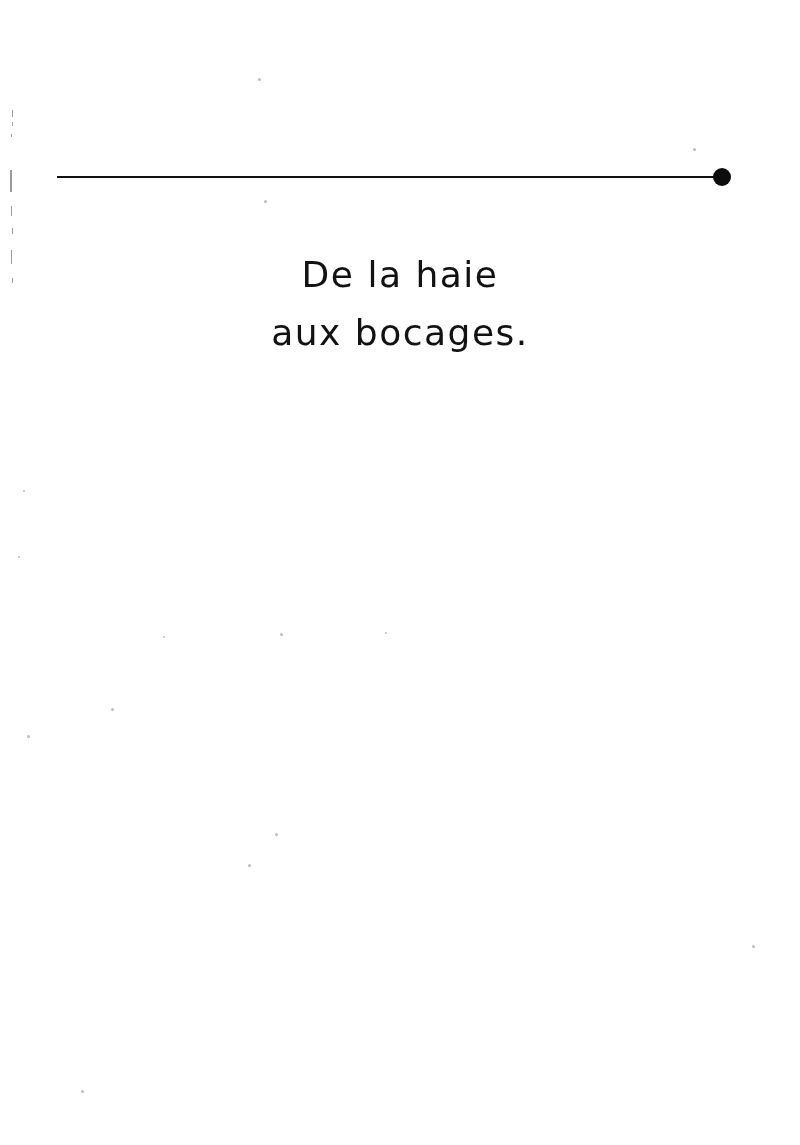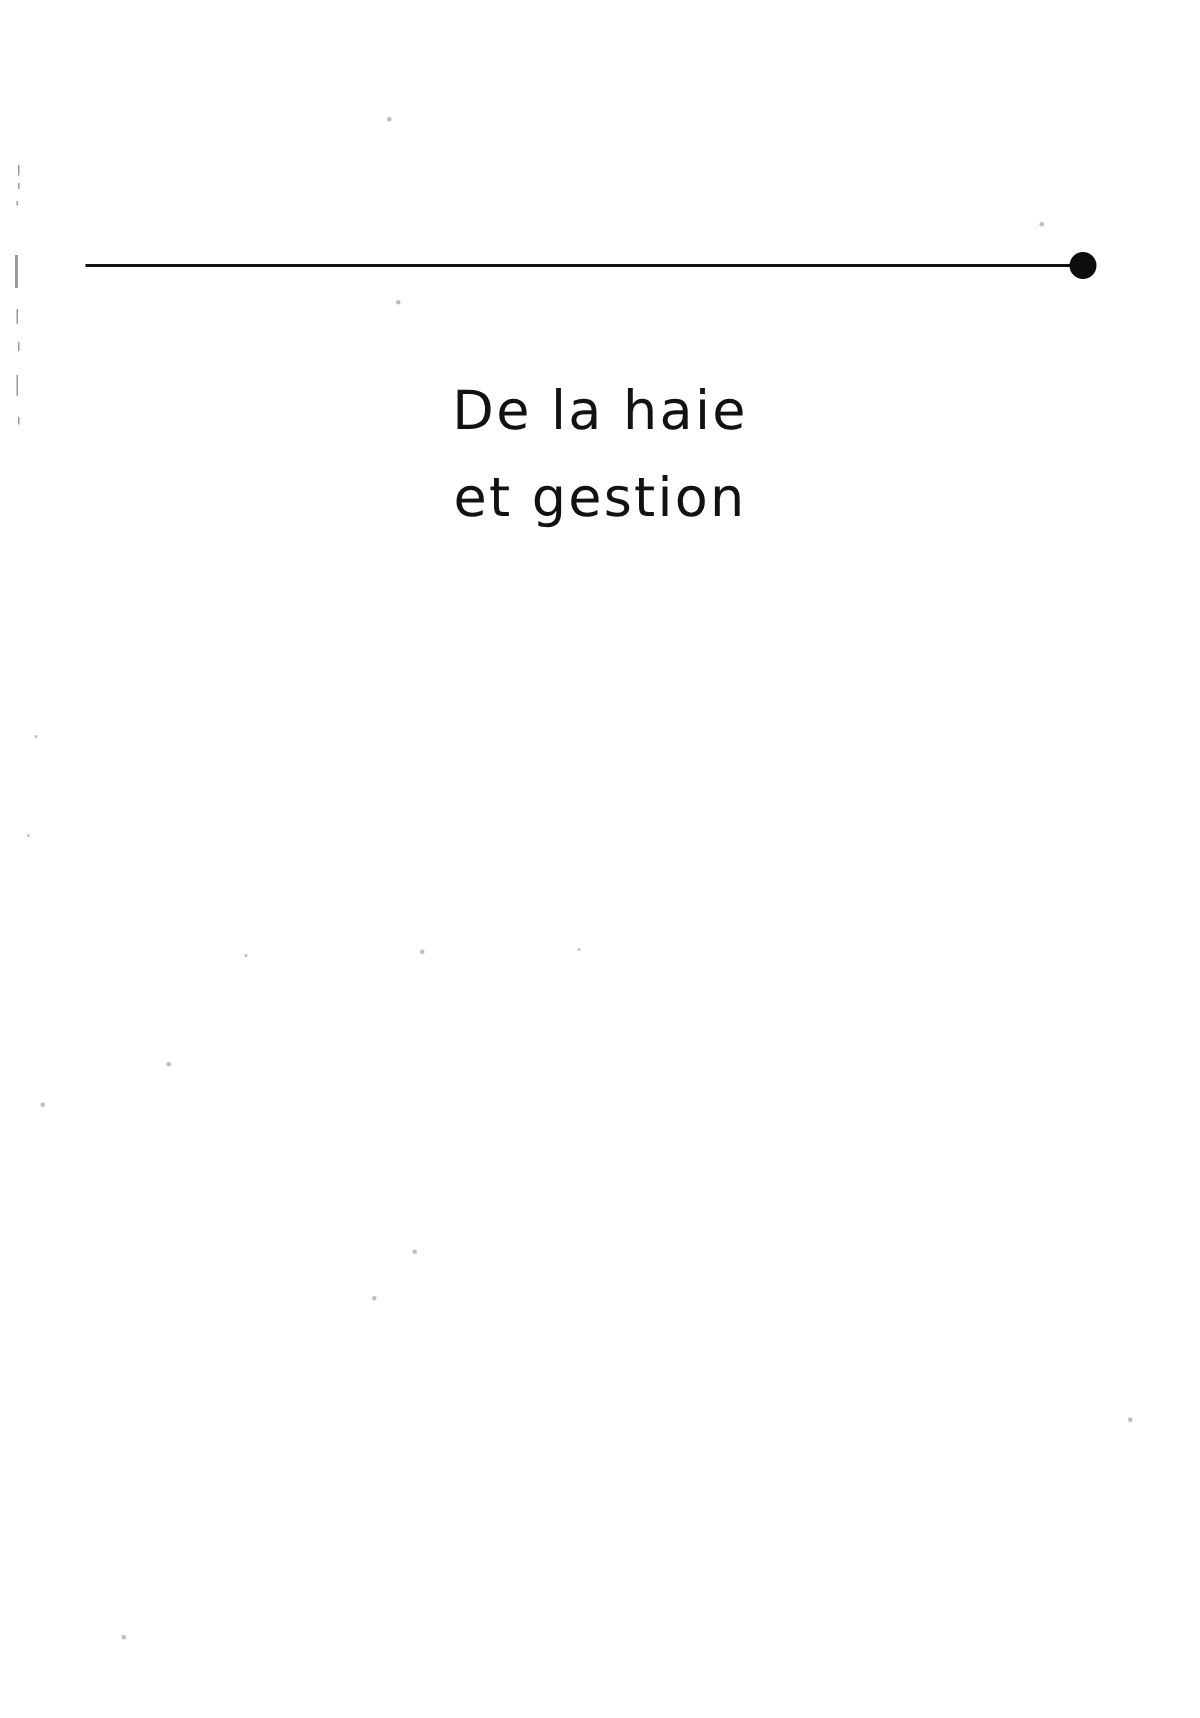--- a/index.html
+++ b/index.html
@@ -102,21 +102,21 @@
     <i style="left:4px; top:168px; width:1px; height:5px;"></i>
   </div>
 
   <div class="rule-wrap">
     <div class="rule-line"></div>
     <div class="rule-dot"></div>
   </div>
 
   <div class="title-block">
     <span class="title-line">De la haie</span>
-    <span class="title-line">et gestion</span>
+    <span class="title-line">aux bocages.</span>
   </div>
 
   <div class="speck" style="left:258px; top:78px;  width:3px; height:3px;"></div>
   <div class="speck" style="left:264px; top:200px; width:3px; height:3px;"></div>
   <div class="speck" style="left:693px; top:148px; width:3px; height:3px;"></div>
   <div class="speck" style="left:111px; top:708px; width:3px; height:3px;"></div>
   <div class="speck" style="left:27px;  top:735px; width:3px; height:3px;"></div>
   <div class="speck" style="left:280px; top:633px; width:3px; height:3px;"></div>
   <div class="speck" style="left:385px; top:632px; width:2px; height:2px;"></div>
   <div class="speck" style="left:163px; top:636px; width:2px; height:2px;"></div>

